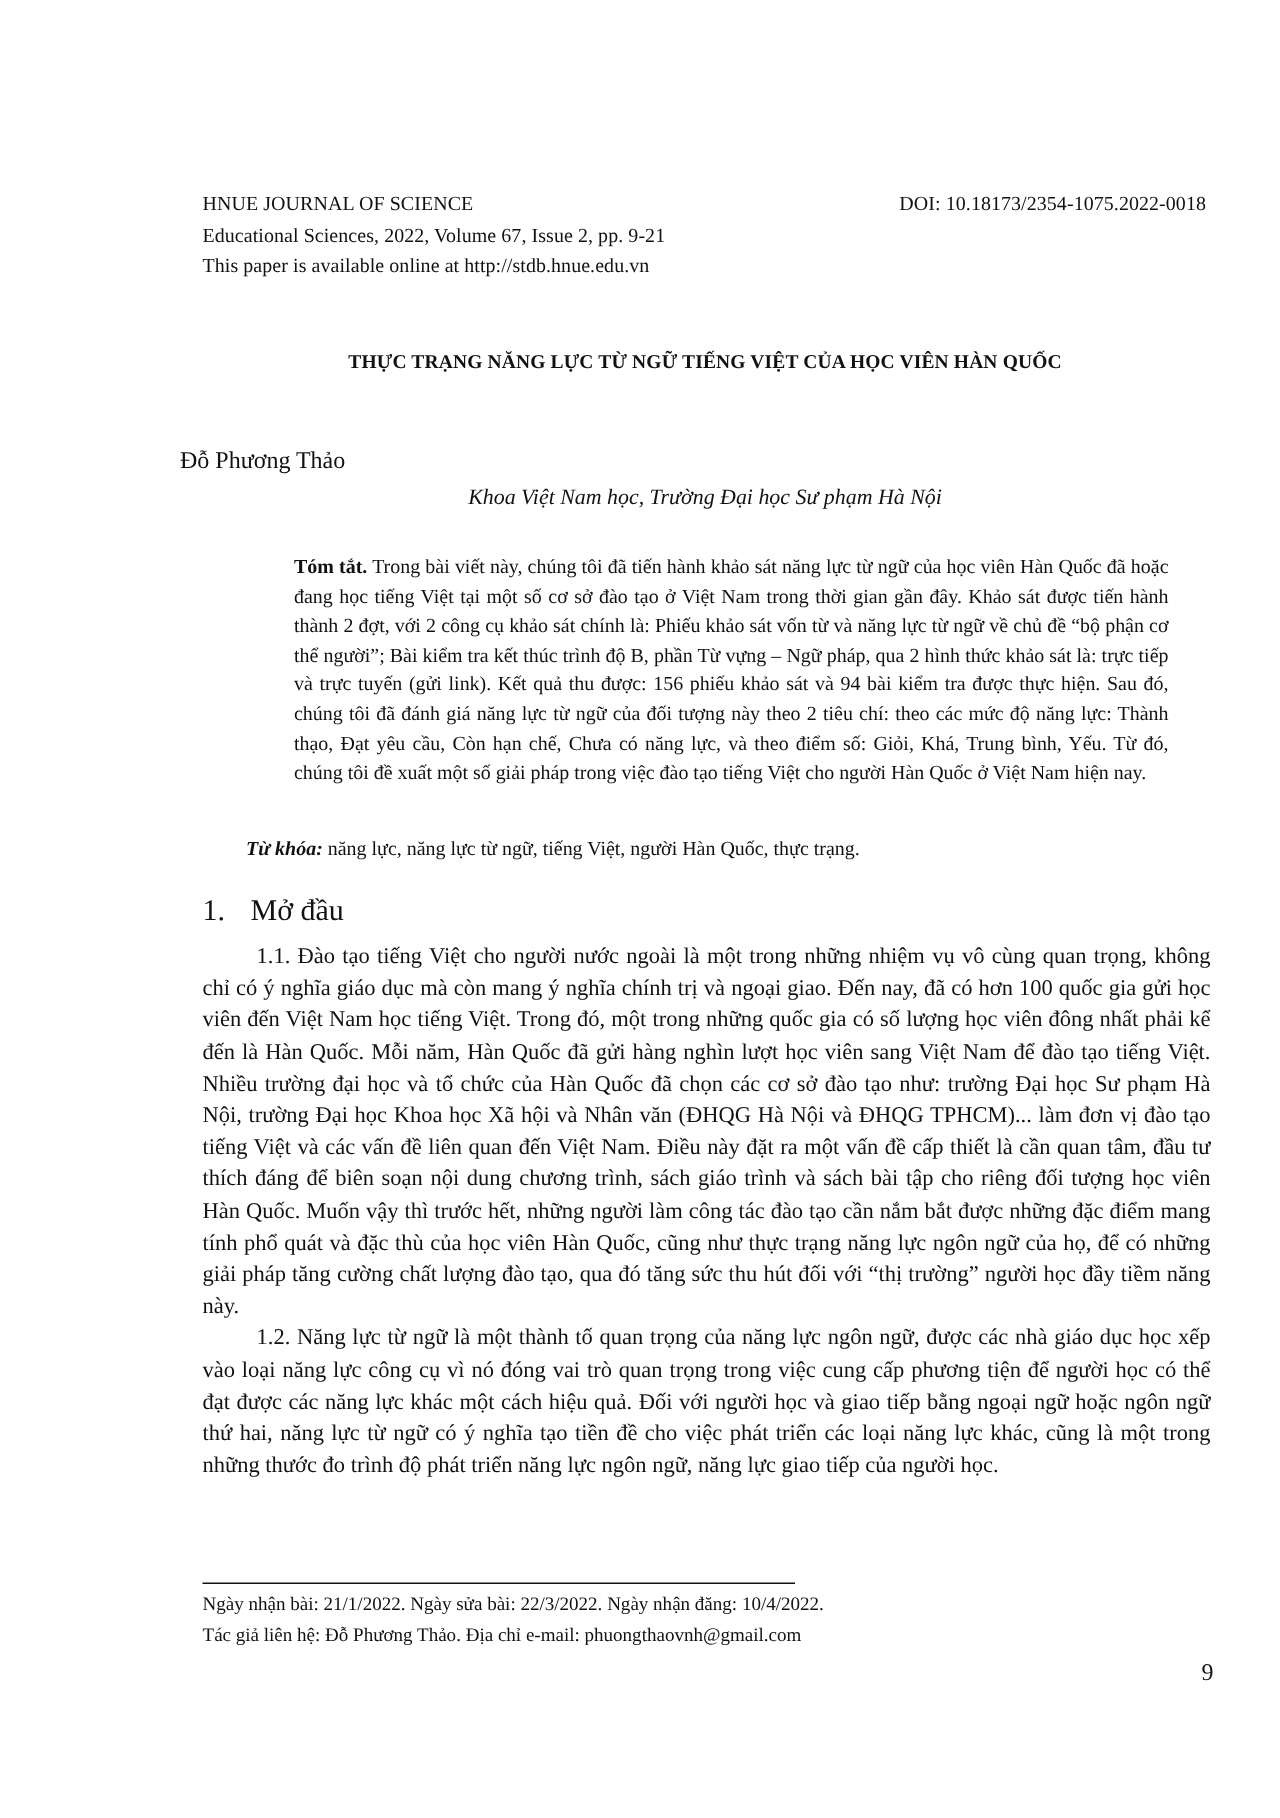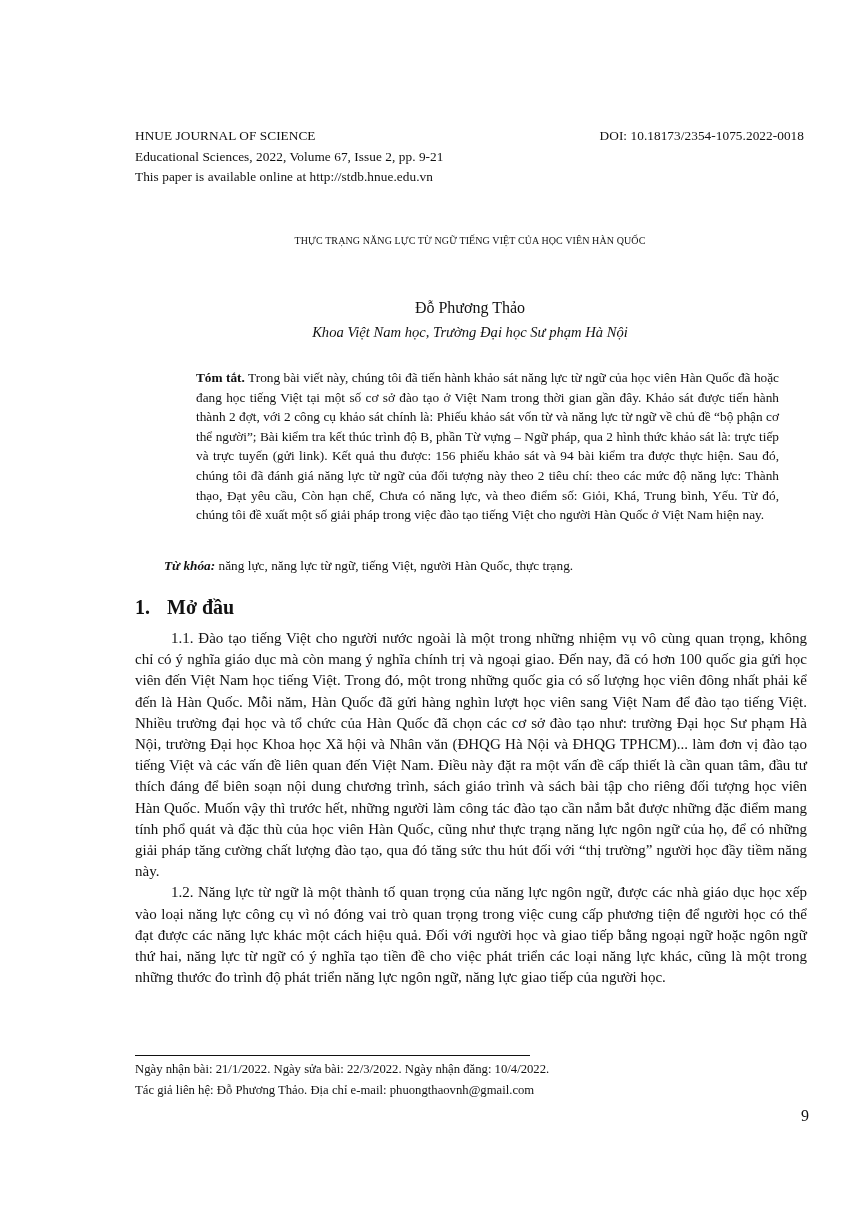--- a/index.html
+++ b/index.html
@@ -9,34 +9,34 @@
     }
     .abs { position: absolute; }
     .hdr { font-size: 13.3px; line-height: 20px; letter-spacing: 0.05px; margin-top: 12px; }
     #hdr-journal { left: 135px; top: 114px; }
     #hdr-doi { right: 49px; top: 114px; text-align: right; }
     #hdr-issue { left: 135px; top: 135px; }
     #hdr-online { left: 135px; top: 155px; }
 
     #title {
       left: 120px; width: 700px; top: 229px; text-align: center;
-      font-weight: normal; font-size: 10px; line-height: 24px; letter-spacing: 0.1px;
+      font-weight: bold; font-size: 13px; line-height: 24px; letter-spacing: 0.1px;
     }
-    #author { left: 120px; width: 700px; top: 297px; text-align: center; font-size: 16px; line-height: 22px; }
+    #author { left: 120px; width: 700px; top: 297px; font-size: 16px; line-height: 22px; }
     #affil { left: 120px; width: 700px; top: 321px; text-align: center; font-style: italic; font-size: 14.6px; line-height: 22px; }
 
     #abstract {
       left: 196px; width: 583px; top: 368px;
       font-size: 13.3px; line-height: 19.6px; text-align: justify;
     }
     #abstract b { font-weight: bold; }
     #keywords { left: 164px; width: 590px; top: 556px; font-size: 13.3px; line-height: 19px; }
     #keywords .kwl { font-weight: bold; font-style: italic; }
 
-    #sec1 { left: 135px; top: 593px; font-weight: bold; font-size: 20px; line-height: 28px; }
+    #sec1 { left: 135px; top: 593px; font-weight: normal; font-size: 20px; line-height: 28px; }
     #sec1 .num { display: inline-block; width: 32px; }
 
     #body {
       left: 135px; width: 672px; top: 628px;
       font-size: 15px; line-height: 21.2px; text-align: justify; font-family: Liberation Serif, serif;
     }
     #body p { margin: 0; text-indent: 36px; }
 
     #fn-rule { left: 135px; top: 1055px; width: 395px; height: 1px; background: #111; }
     #fn1 { left: 135px; top: 1059px; font-size: 12.7px; line-height: 20px; }

